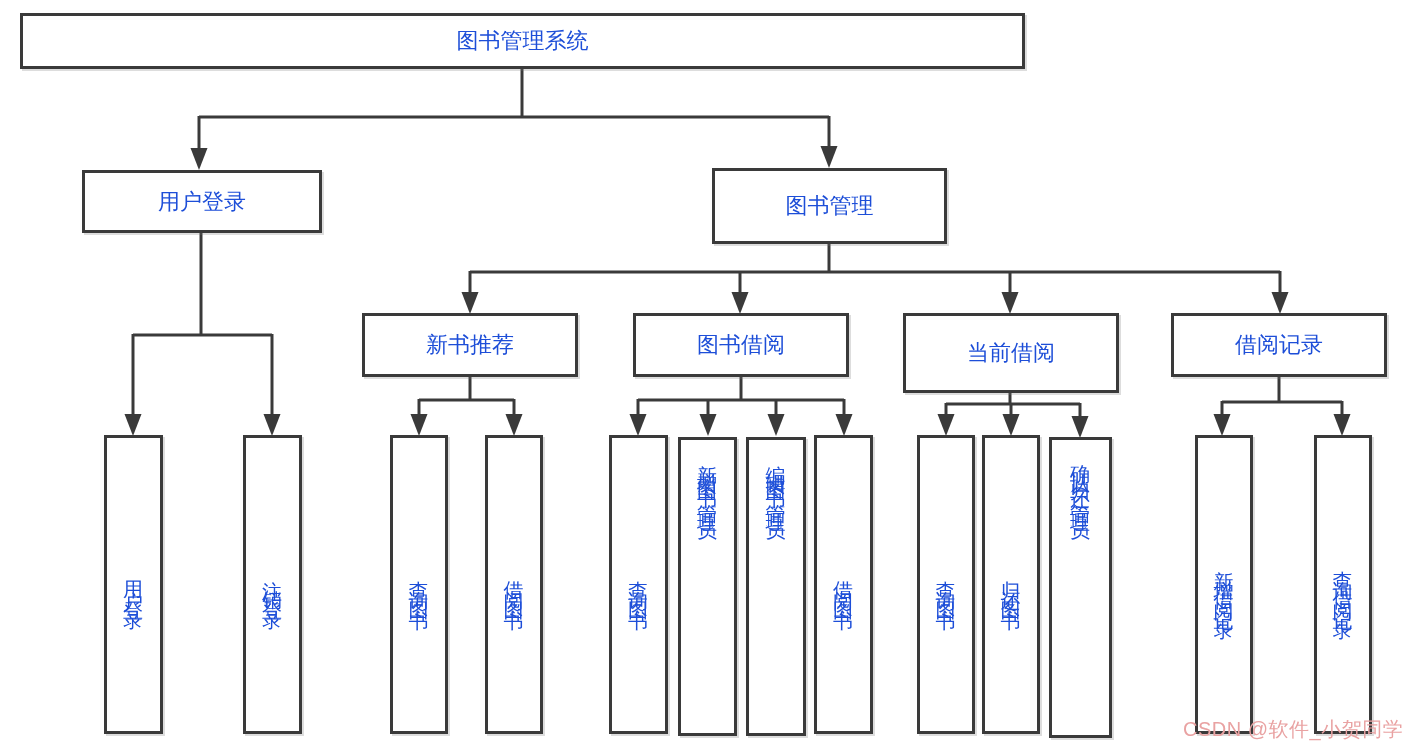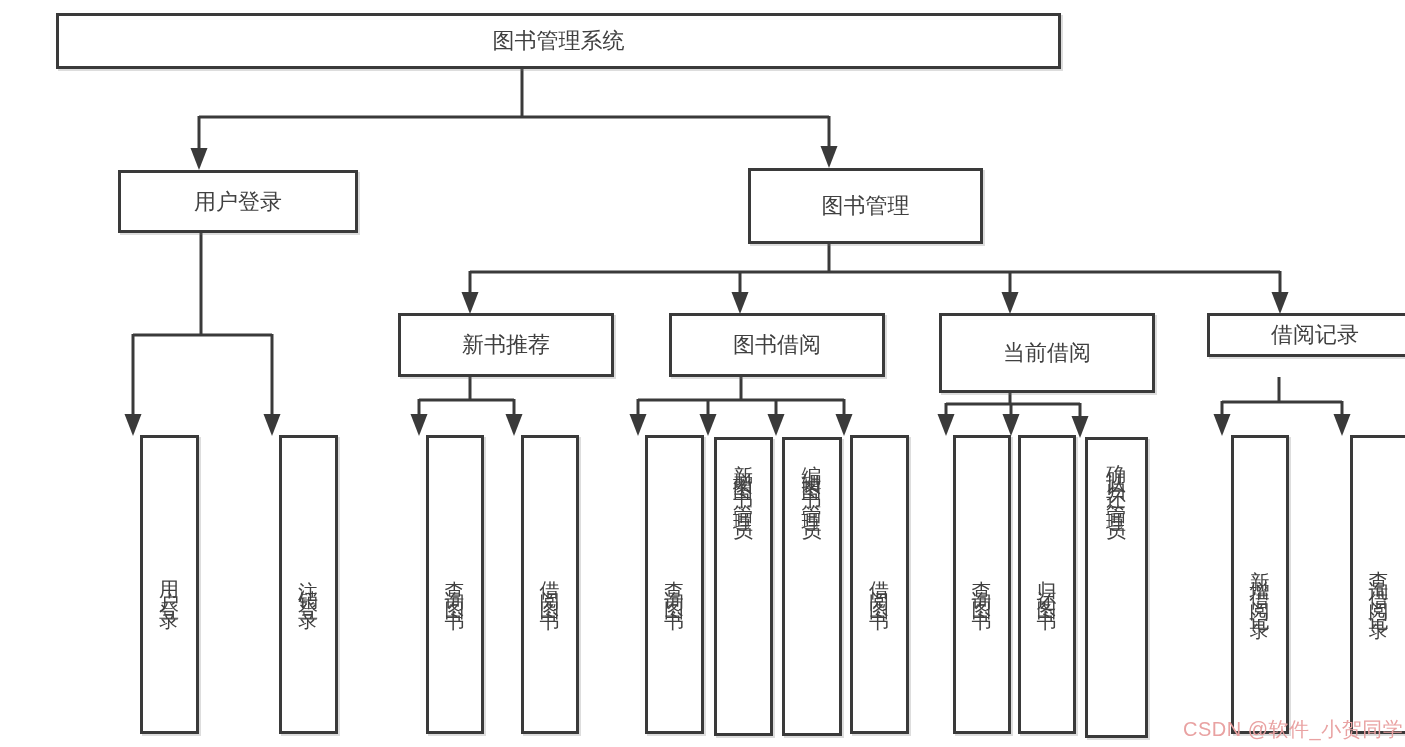--- a/index.html
+++ b/index.html
@@ -7,23 +7,22 @@
     width:1405px;height:747px;position:relative;overflow:hidden;
     background:#ffffff;color:#2d2d2d;
     font-family:"Liberation Sans","DejaVu Sans",sans-serif;
   }
   .stage{position:absolute;inset:0;}
   svg.wires{position:absolute;left:0;top:0;z-index:1;}
   .box{
     position:absolute;z-index:2;box-sizing:border-box;
     background:#ffffff;border:3px solid #3a3a3a;
     display:flex;align-items:center;justify-content:center;
-    font-size:22px;font-weight:400;color:#404040;
+    font-size:22px;font-weight:400;color:#1d4ed8;
     box-shadow:2px 2px 0 rgba(120,120,120,.25);
-    margin-left:36px;
   }
   .vbox{font-size:20px;}
   .vtext{
     writing-mode:vertical-rl;text-orientation:mixed;
     line-height:1;letter-spacing:10px;font-size:20px;
   }
   .toptext{align-items:flex-start;padding-top:9px;}
   .toptext .vtext{letter-spacing:8px;}
   .watermark{
     position:absolute;z-index:3;left:1183px;top:716px;
@@ -103,21 +102,21 @@
   </svg>
 
   <div class="box" style="left:20px;top:13px;width:1005px;height:56px">图书管理系统</div>
 
   <div class="box" style="left:82px;top:170px;width:240px;height:63px">用户登录</div>
   <div class="box" style="left:712px;top:168px;width:235px;height:76px">图书管理</div>
 
   <div class="box" style="left:362px;top:313px;width:216px;height:64px">新书推荐</div>
   <div class="box" style="left:633px;top:313px;width:216px;height:64px">图书借阅</div>
   <div class="box" style="left:903px;top:313px;width:216px;height:80px">当前借阅</div>
-  <div class="box" style="left:1171px;top:313px;width:216px;height:44px">借阅记录</div>
+  <div class="box" style="left:1171px;top:313px;width:216px;height:64px">借阅记录</div>
 
   <div class="box vbox" style="left:104px;top:435px;width:59px;height:299px">
     <span class="vtext">用户登录</span>
   </div>
   <div class="box vbox" style="left:243px;top:435px;width:59px;height:299px">
     <span class="vtext">注销登录</span>
   </div>
 
   <div class="box vbox" style="left:390px;top:435px;width:58px;height:299px">
     <span class="vtext">查询图书</span>

